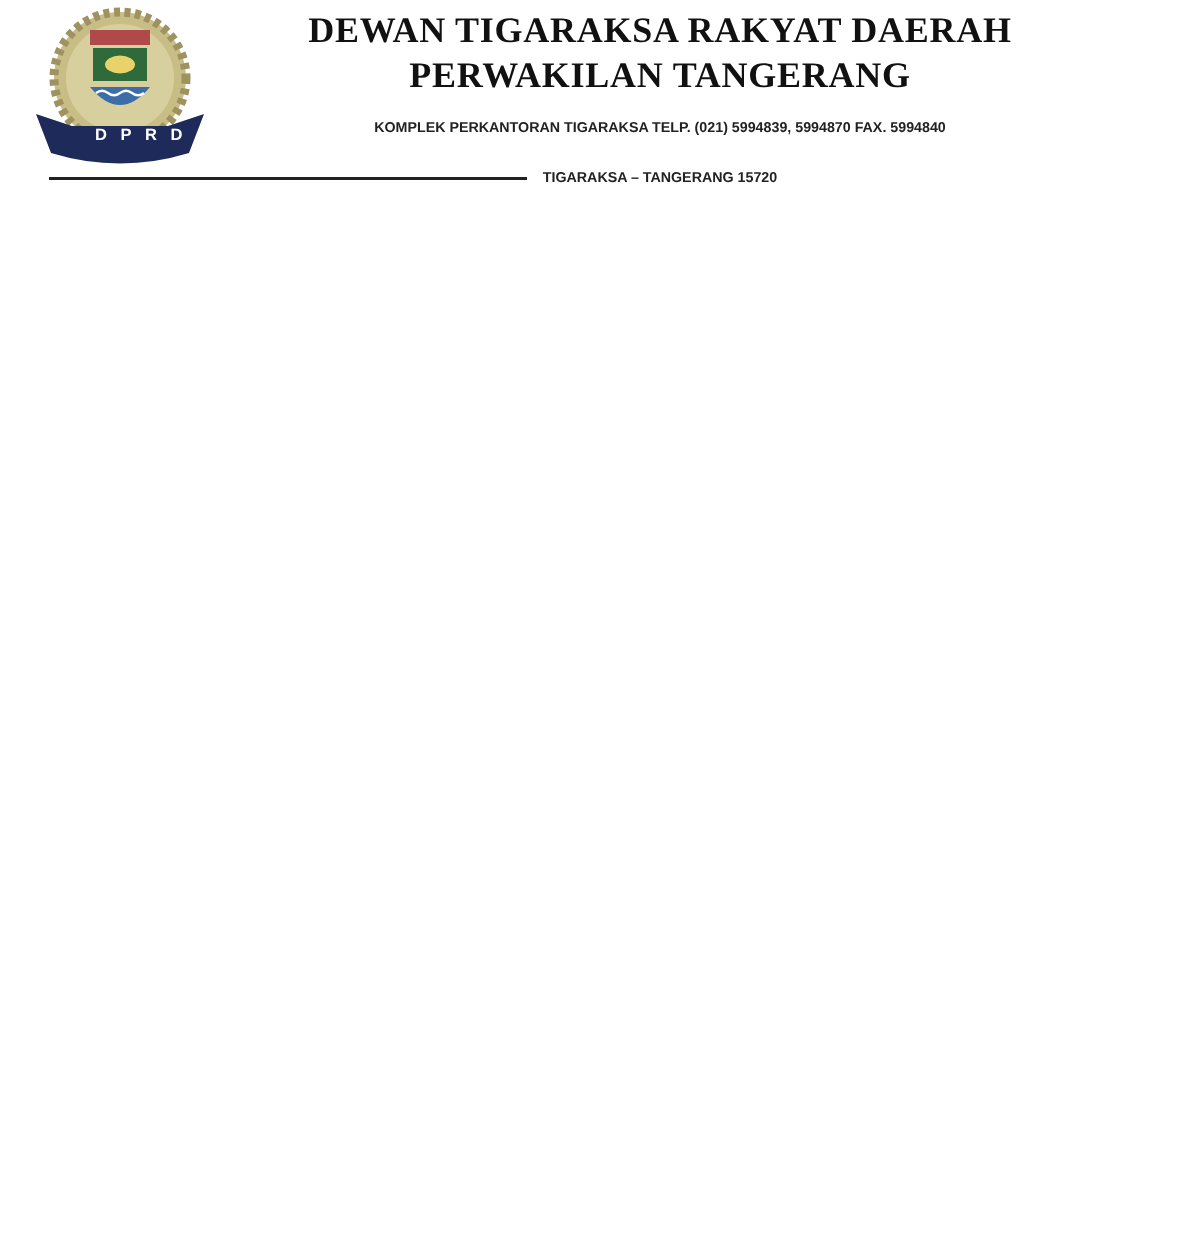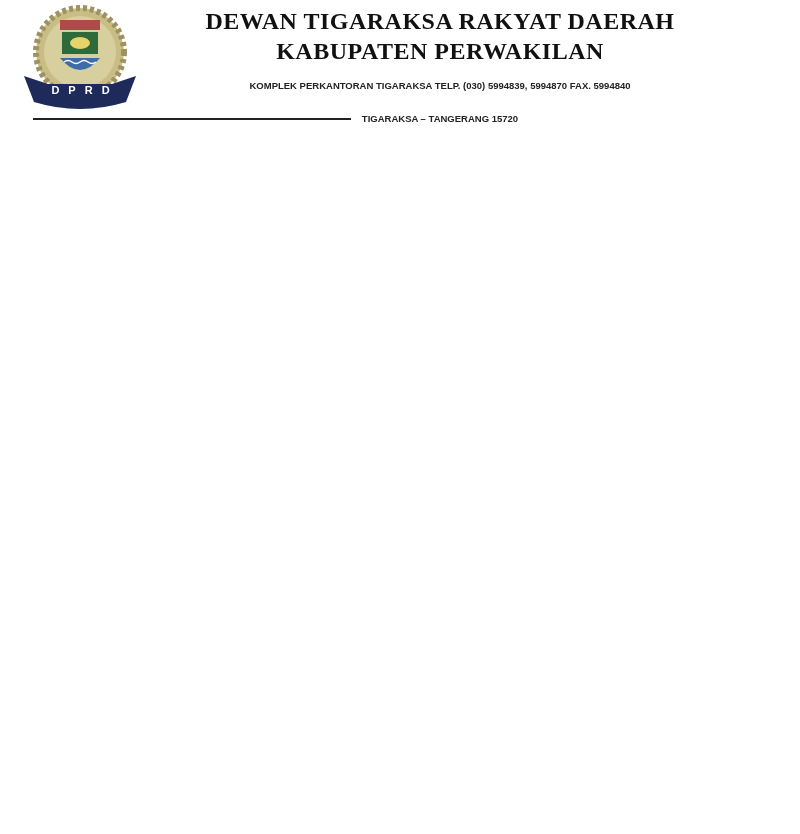--- a/index.html
+++ b/index.html
@@ -23,25 +23,25 @@
     <circle cx="62" cy="50" r="44" fill="#c9bd86" stroke="#9e9260" stroke-width="6" stroke-dasharray="4 3"></circle>
     <circle cx="62" cy="50" r="36" fill="#d8cf9e"></circle>
     <rect x="42" y="18" width="40" height="10" fill="#b04a4a"></rect>
     <rect x="44" y="30" width="36" height="22" fill="#2f6a3a"></rect>
     <ellipse cx="62" cy="41" rx="10" ry="6" fill="#e8d36a"></ellipse>
     <path d="M42 56 Q62 80 82 56 Z" fill="#3b6ea8"></path>
     <path d="M46 60 q4 -3 8 0 t8 0 t8 0 t8 0" stroke="#fff" stroke-width="1.5" fill="none"></path>
     <path d="M6 74 L30 82 L94 82 L118 74 L108 100 Q62 114 16 100 Z" fill="#1e2a5a"></path>
   </svg>
 </div>
-<div class="abs" style="left:40px;top:84px;width:90px;height:20px;font-family:'Liberation Sans',sans-serif;font-weight:bold;font-size:11px;color:#fff;letter-spacing:9px;text-align:center;">DPRD</div>
+<div class="abs" style="left:52px;top:84px;width:90px;height:20px;font-family:'Liberation Sans',sans-serif;font-weight:bold;font-size:11px;color:#fff;letter-spacing:9px;text-align:center;">DPRD</div>
 
 <div class="abs title1">DEWAN TIGARAKSA RAKYAT DAERAH</div>
-<div class="abs title2">KABUPATEN PERWAKILAN</div>
-<div class="abs addr1">KOMPLEK PERKANTORAN TIGARAKSA TELP. (030) 5994839, 5994870 FAX. 5994840</div>
+<div class="abs title2">PERWAKILAN TANGERANG</div>
+<div class="abs addr1">KOMPLEK PERKANTORAN TIGARAKSA TELP. (021) 5994839, 5994870 FAX. 5994840</div>
 <div class="abs addr2">TIGARAKSA – TANGERANG 15720</div>
 <div class="abs" style="left:33px;top:118px;width:318px;height:2px;background:#222;"></div>
 <div class="abs" style="left:351px;top:118px;width:0;height:0;"></div>
 <div class="abs" style="left:33px;top:118px;width:318px;"></div>
 <div class="abs" style="left:33px;top:118px;width:318px;height:2px;background:#222;"></div>
 <div class="abs" style="left:33px;top:118px;width:318px;height:2px;"></div>
 <div class="abs" style="left:33px;top:118px;width:318px;height:2px;"></div>
 <div class="abs" style="left:33px;top:118px;width:318px;height:2px;"></div>
 <div class="abs" style="left:33px;top:118px;width:318px;height:2px;background:#222;"></div>
 <div class="abs" style="left:33px;top:118px;width:318px;height:2px;background:#222;"></div>

